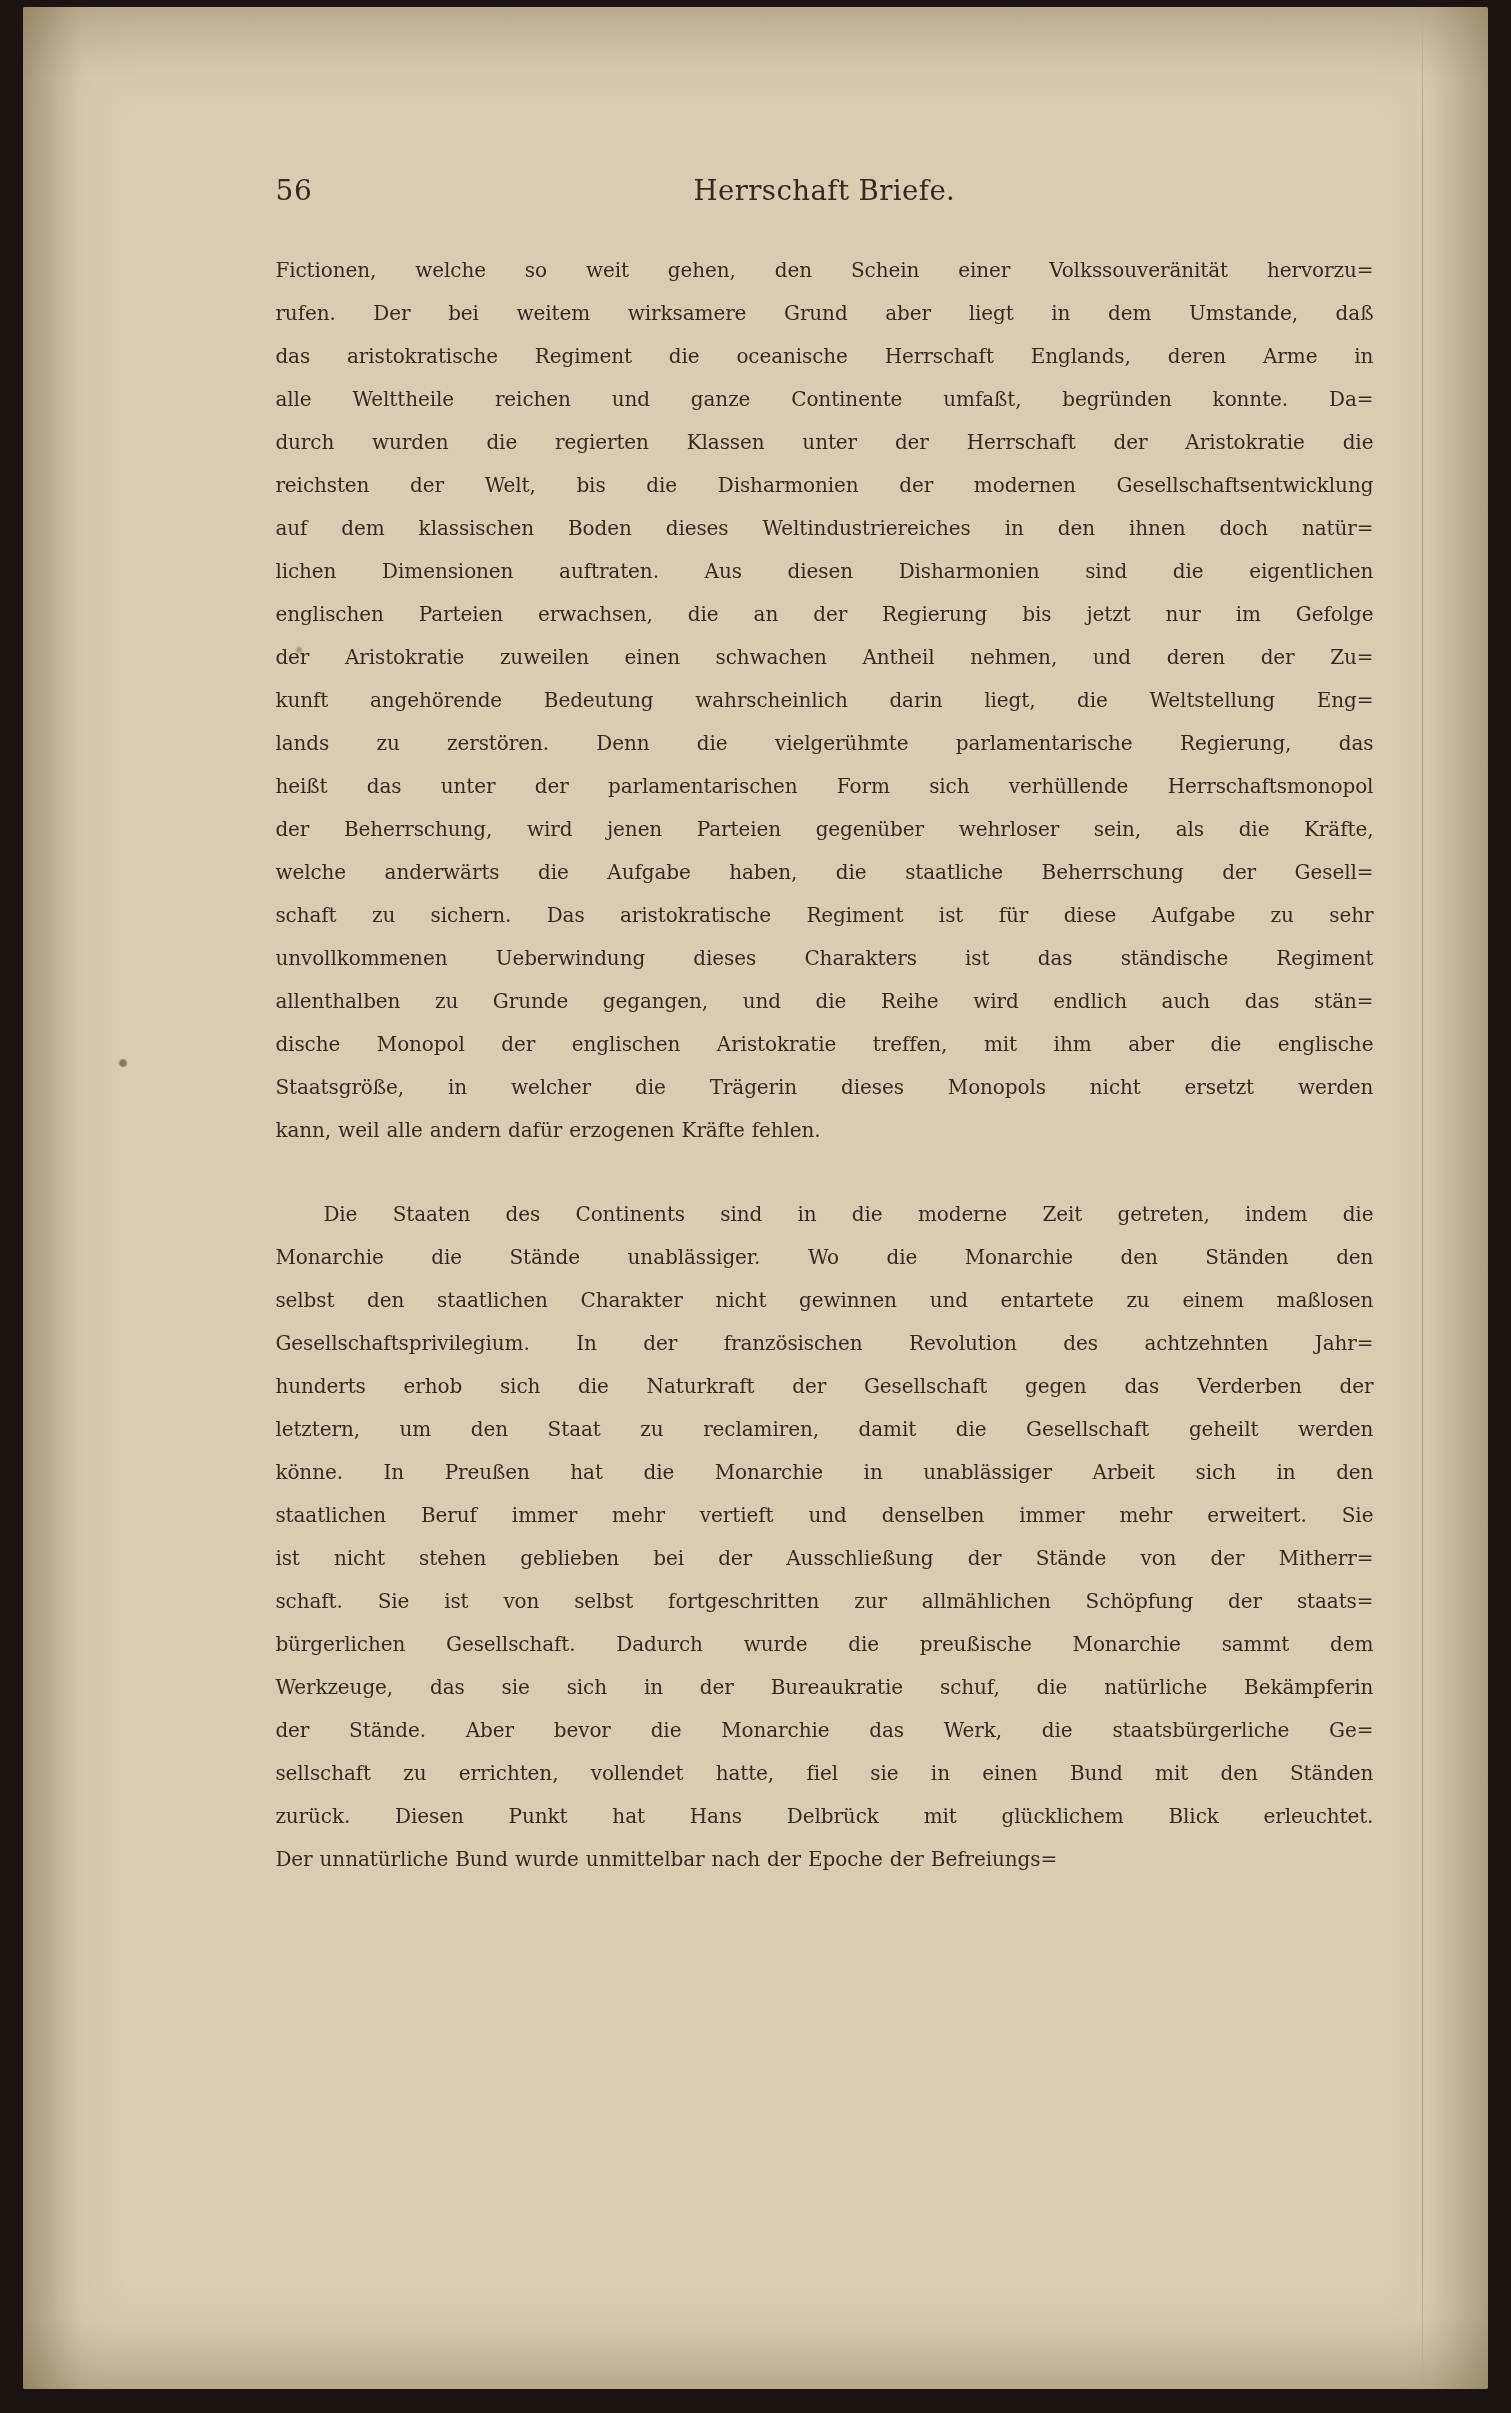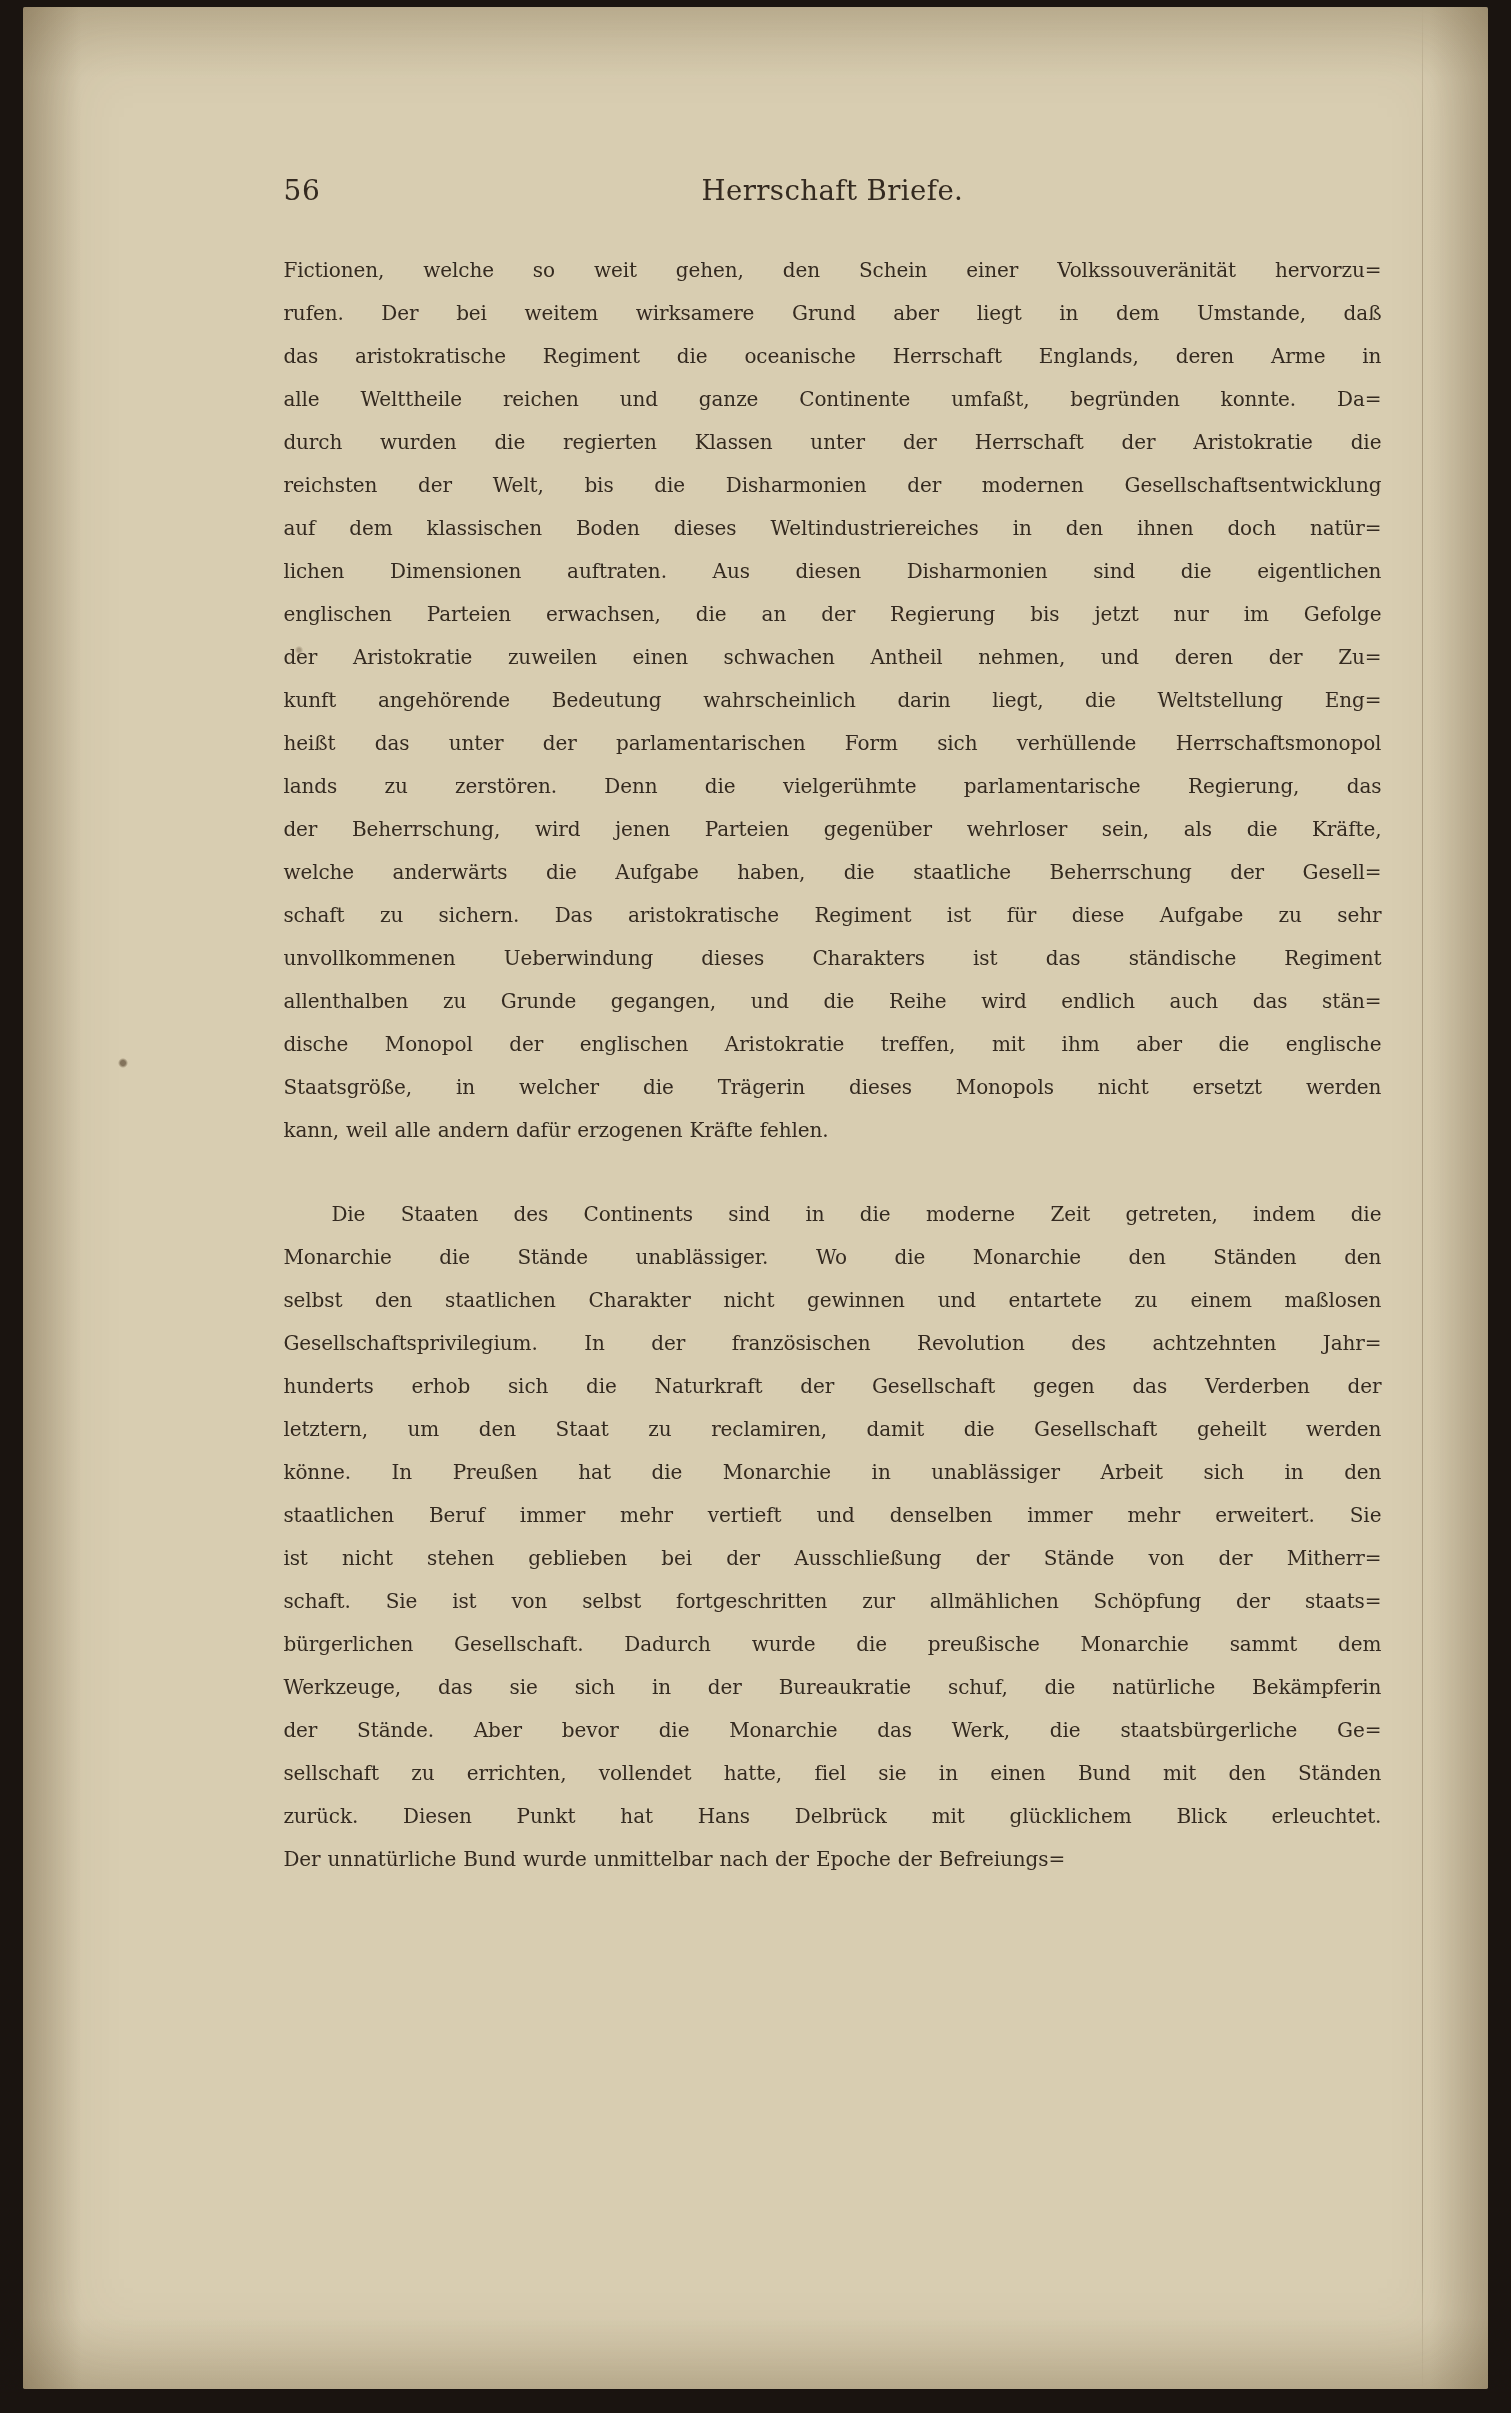--- a/index.html
+++ b/index.html
@@ -30,21 +30,21 @@
     border-radius:1.7px;
   }
   .page-edge-line{
     position:absolute;
     right:65px; top:0;
     width:1.7px; height:100%;
     background:linear-gradient(180deg, rgba(90,70,45,.0), rgba(90,70,45,.35) 6%, rgba(90,70,45,.35) 94%, rgba(90,70,45,0));
   }
   .content{
     position:absolute;
-    left:260px; top:167px;
+    left:252px; top:167px;
     width:1098px;
     color:var(--ink);
   }
   .header-row{
     position:relative;
     height:38px;
     margin-bottom:37px;
   }
   .page-number{
     position:absolute;
@@ -93,22 +93,22 @@
           <div class="line">rufen.  Der bei weitem wirksamere Grund aber liegt in dem Umstande, daß</div>
           <div class="line">das aristokratische Regiment die oceanische Herrschaft Englands, deren Arme in</div>
           <div class="line">alle Welttheile reichen und ganze Continente umfaßt, begründen konnte.  Da=</div>
           <div class="line">durch wurden die regierten Klassen unter der Herrschaft der Aristokratie die</div>
           <div class="line">reichsten der Welt, bis die Disharmonien der modernen Gesellschaftsentwicklung</div>
           <div class="line">auf dem klassischen Boden dieses Weltindustriereiches in den ihnen doch natür=</div>
           <div class="line">lichen Dimensionen auftraten.  Aus diesen Disharmonien sind die eigentlichen</div>
           <div class="line">englischen Parteien erwachsen, die an der Regierung bis jetzt nur im Gefolge</div>
           <div class="line">der Aristokratie zuweilen einen schwachen Antheil nehmen, und deren der Zu=</div>
           <div class="line">kunft angehörende Bedeutung wahrscheinlich darin liegt, die Weltstellung Eng=</div>
+          <div class="line">lands zu zerstören.  Denn die vielgerühmte parlamentarische Regierung, das</div>
           <div class="line">heißt das unter der parlamentarischen Form sich verhüllende Herrschaftsmonopol</div>
-          <div class="line">lands zu zerstören.  Denn die vielgerühmte parlamentarische Regierung, das</div>
           <div class="line">der Beherrschung, wird jenen Parteien gegenüber wehrloser sein, als die Kräfte,</div>
           <div class="line">welche anderwärts die Aufgabe haben, die staatliche Beherrschung der Gesell=</div>
           <div class="line">schaft zu sichern.  Das aristokratische Regiment ist für diese Aufgabe zu sehr</div>
           <div class="line">unvollkommenen Ueberwindung dieses Charakters ist das ständische Regiment</div>
           <div class="line">allenthalben zu Grunde gegangen, und die Reihe wird endlich auch das stän=</div>
           <div class="line">dische Monopol der englischen Aristokratie treffen, mit ihm aber die englische</div>
           <div class="line">Staatsgröße, in welcher die Trägerin dieses Monopols nicht ersetzt werden</div>
           <div class="line last">kann, weil alle andern dafür erzogenen Kräfte fehlen.</div>
         </div>
         <div class="paragraph">

